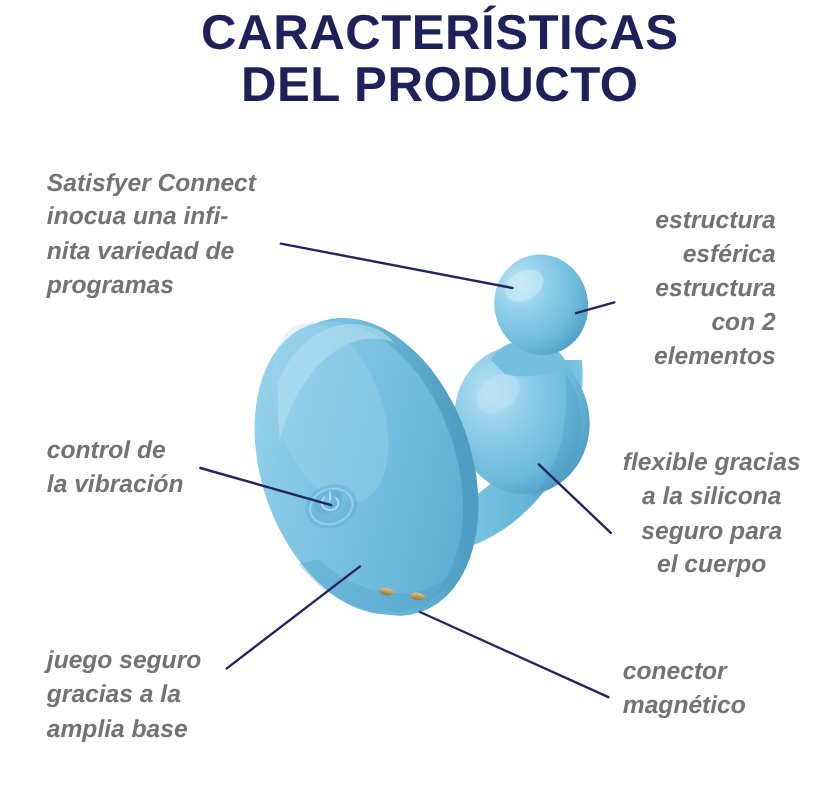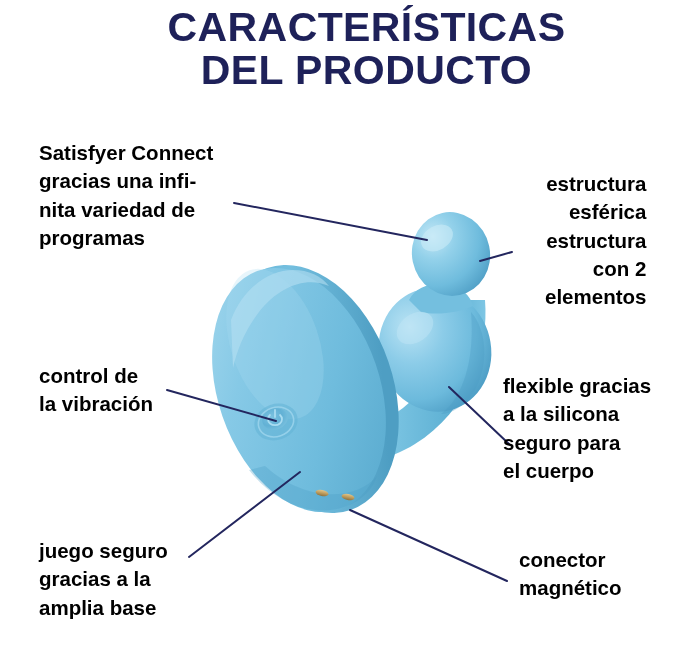--- a/index.html
+++ b/index.html
@@ -41,30 +41,31 @@
     color: #1e2159;
     white-space: nowrap;
   }
 
   
   .callout {
     position: absolute;
     font-size: 20.5px;
     font-weight: 600;
     line-height: 1.38;
-    color: #000000;
+    color: #737373;
     white-space: nowrap;
+    font-style: italic;
   }
   .callout .ln { display: block; }
 
   #callout-programs  { left: 22px;  top: 139px; }
   #callout-control   { left: 22px;  top: 362px; }
   #callout-base      { left: 22px;  top: 537px; }
   #callout-sphere    { left: 528px; top: 170px; text-align: right; }
-  #callout-silicone  { left: 486px; top: 372px; }
+  #callout-silicone  { left: 502px; top: 372px; text-align: center; }
   #callout-connector { left: 502px; top: 546px; }
 
   
   #product-art {
     position: absolute;
     left: 0;
     top: 0;
     width: 699px;
     height: 657px;
     pointer-events: none;
@@ -183,21 +184,21 @@
       <line x1="495" y1="252" x2="463" y2="261"></line>
       <line x1="150" y1="390" x2="259" y2="421"></line>
       <line x1="492" y1="444" x2="432" y2="387"></line>
       <line x1="172" y1="557" x2="283" y2="472"></line>
       <line x1="490" y1="581" x2="333" y2="510"></line>
     </g>
   </svg>
 
   <div class="callout" id="callout-programs">
     <span class="ln">Satisfyer Connect</span>
-    <span class="ln">gracias una infi-</span>
+    <span class="ln">inocua una infi-</span>
     <span class="ln">nita variedad de</span>
     <span class="ln">programas</span>
   </div>
 
   <div class="callout" id="callout-sphere">
     <span class="ln">estructura</span>
     <span class="ln">esférica</span>
     <span class="ln">estructura</span>
     <span class="ln">con 2</span>
     <span class="ln">elementos</span>

